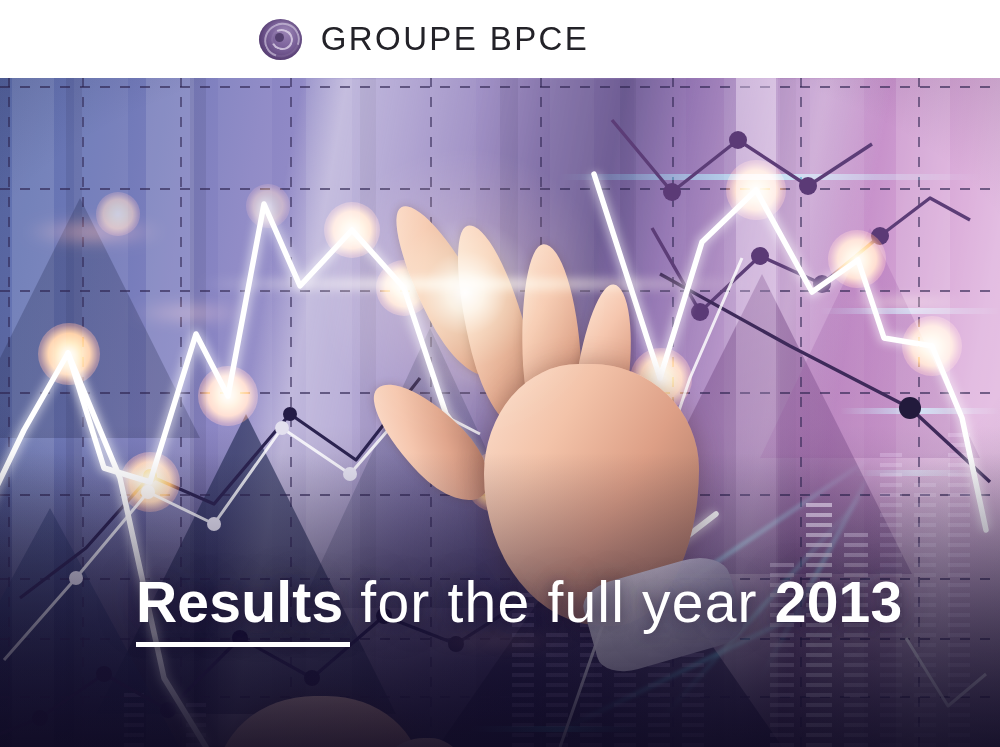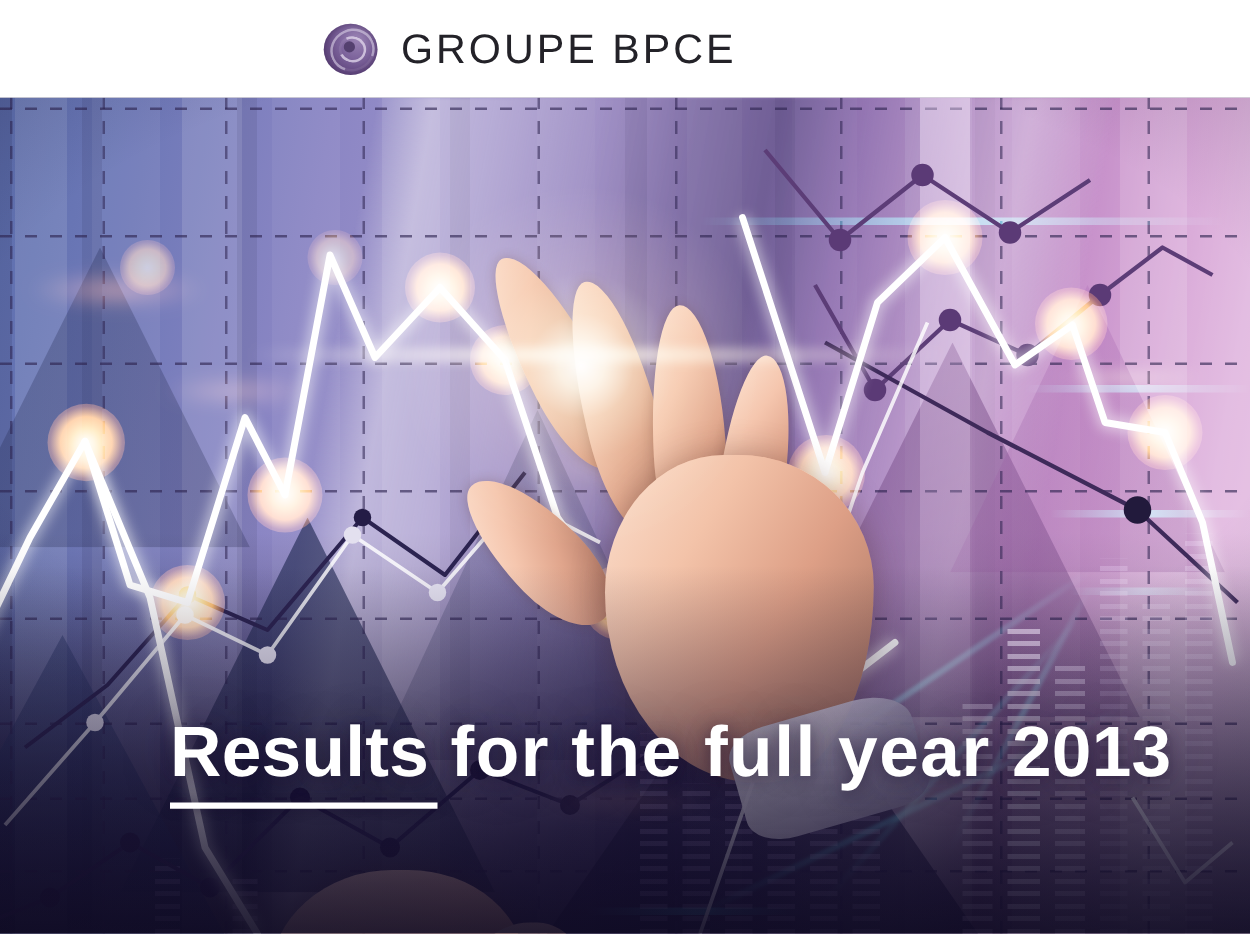--- a/index.html
+++ b/index.html
@@ -272,21 +272,21 @@
     white-space: nowrap;
     line-height: 1;
   }
   #title-line {
     font-size: 57px;
     color: #ffffff;
     letter-spacing: .2px;
     text-shadow: 0 2px 14px rgba(24,14,44,.55), 0 0 40px rgba(30,18,52,.35);
   }
   .t-strong { font-weight: 700; }
-  .t-light  { font-weight: 700; letter-spacing: 1.2px; }
+  .t-light  { font-weight: 400; letter-spacing: 1.2px; }
   #title-underline {
     position: absolute;
     left: 0;
     top: 68px;
     width: 214px;
     height: 5px;
     background: #ffffff;
     box-shadow: 0 1px 8px rgba(20,12,40,.45);
   }
 </style>

